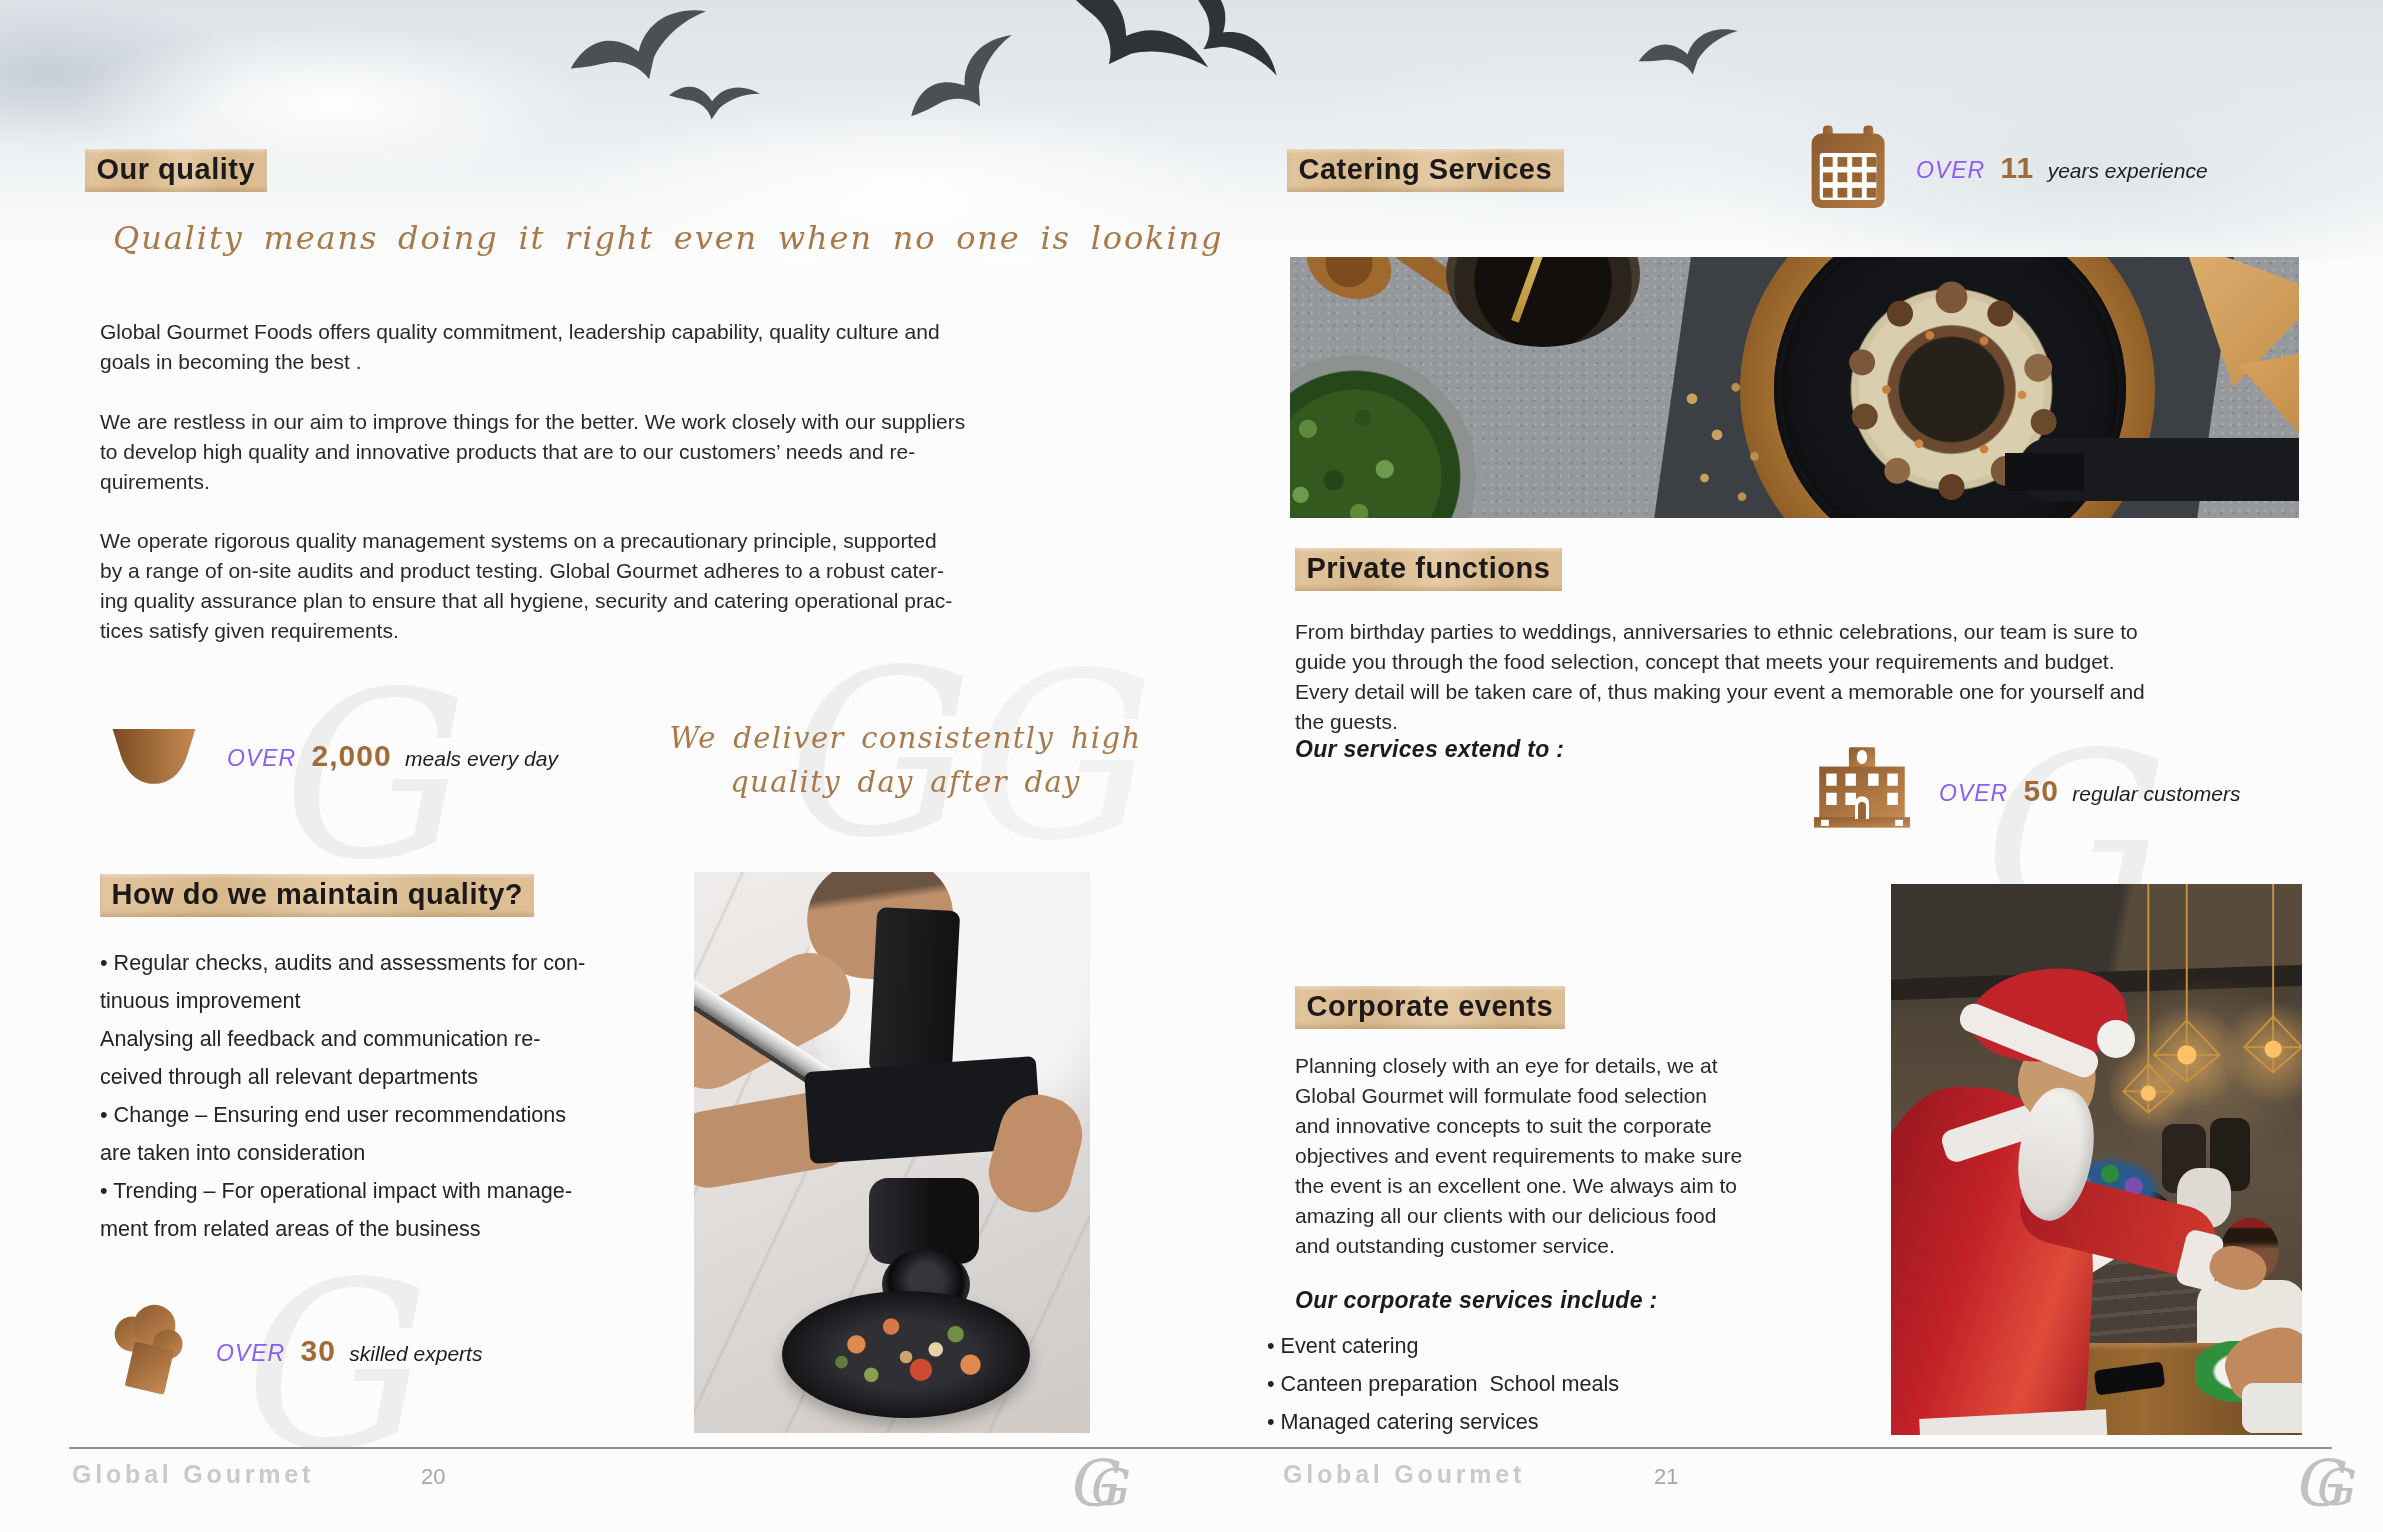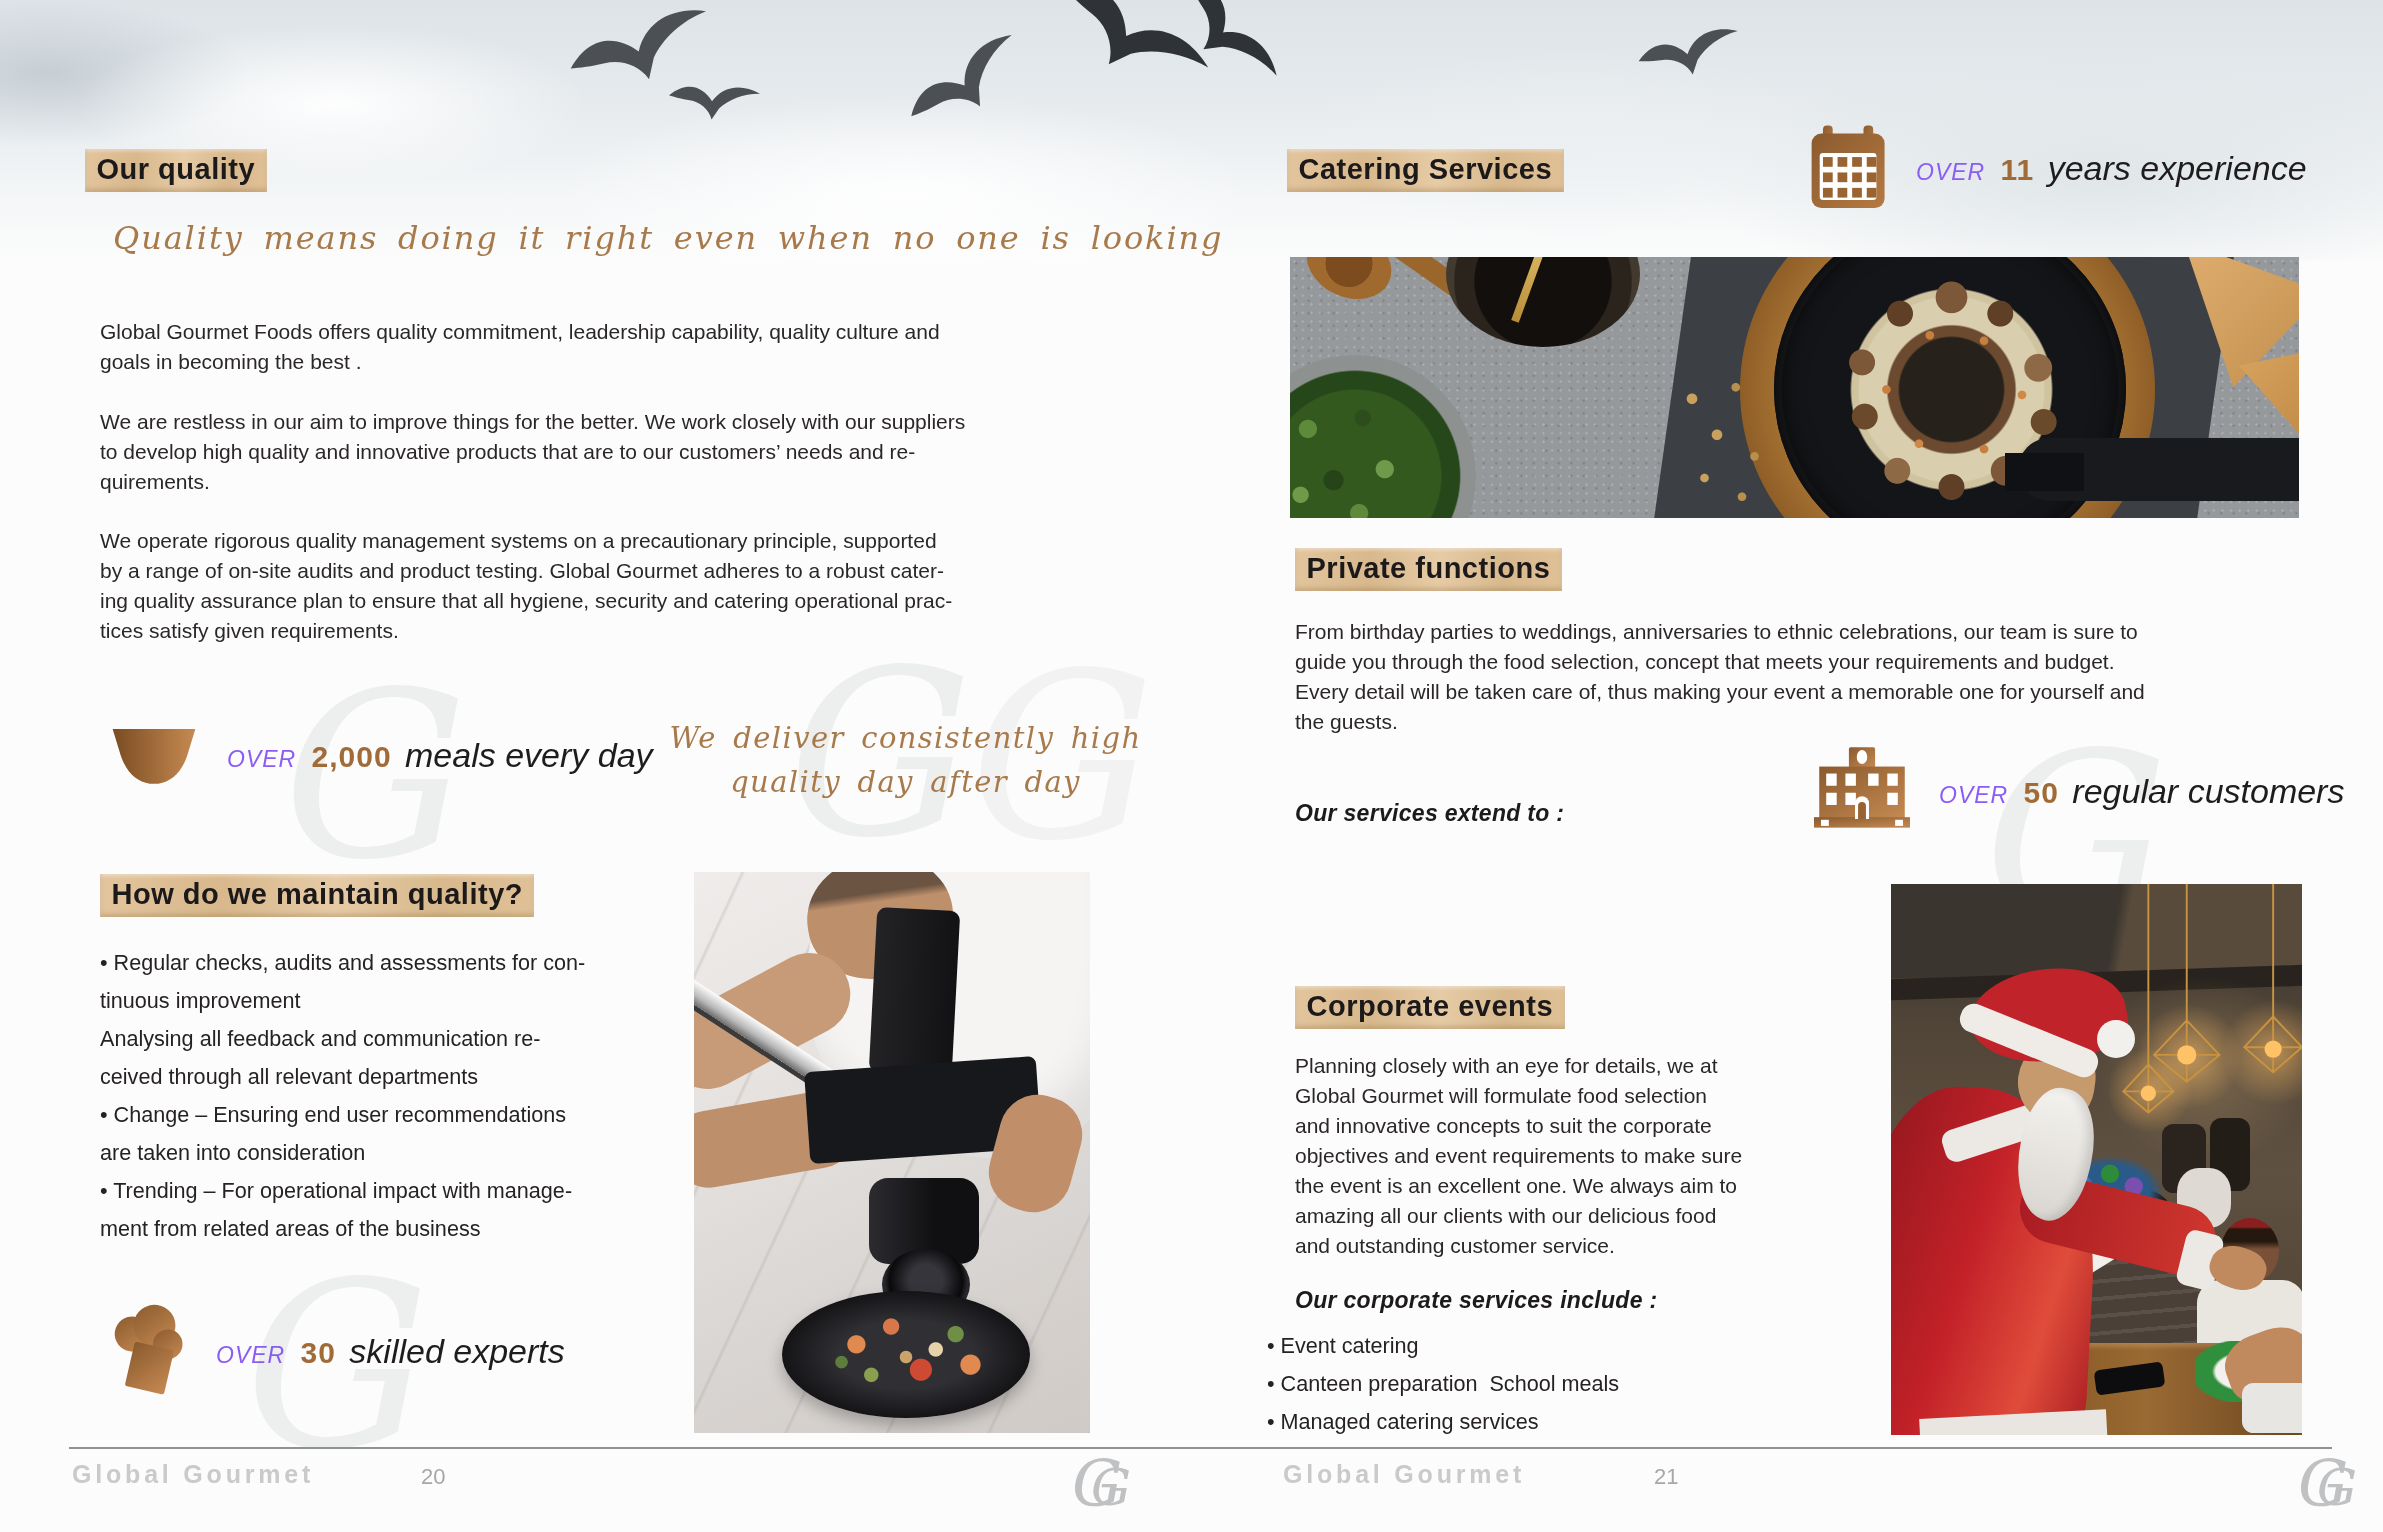--- a/index.html
+++ b/index.html
@@ -27,21 +27,21 @@
   .q1{font-size:32px;letter-spacing:1.9px;word-spacing:7.7px;white-space:nowrap;}
   .q2{font-size:29px;line-height:44px;letter-spacing:1.4px;word-spacing:5.8px;text-align:center;}
   .para{position:absolute;font-size:21px;line-height:30px;white-space:pre-line;color:#2b2728;}
   .bullets{position:absolute;font-size:21.6px;line-height:38px;white-space:pre-line;color:#262223;}
   .list-title{position:absolute;font-size:23px;font-weight:700;font-style:italic;color:#1d1a1b;letter-spacing:0.3px;}
   
   .stat-row{position:absolute;display:flex;align-items:center;}
   .stat-text{display:flex;align-items:baseline;}
   .over{font-style:italic;font-size:23px;color:#8b5cf6;letter-spacing:1px;margin-right:15.4px;}
   .stat-num{font-weight:700;font-size:30px;color:#a16b38;letter-spacing:1px;margin-right:13.4px;}
-  .stat-label{font-style:italic;font-size:34px;color:#1f1c1d;}
+  .stat-label{font-style:italic;font-size:21px;color:#1f1c1d;}
   .stat-icon{margin-right:29px;flex:none;}
   
   .wm{position:absolute;font-family:"DejaVu Serif",serif;font-style:italic;font-size:231px;line-height:1;
       color:rgba(110,114,122,.10);pointer-events:none;}
   
   .rule{position:absolute;height:1.9px;background:#8f9193;}
   .brand{position:absolute;font-weight:700;font-size:25px;letter-spacing:3.8px;color:#c9cacc;}
   .pagenum{position:absolute;font-size:22px;color:#a5a7aa;width:58px;text-align:left;}
   .mono{position:absolute;font-family:"DejaVu Serif",serif;font-style:italic;color:#bfc1c3;line-height:1;}
   .mono .g1{font-size:63px;}
@@ -366,21 +366,21 @@
     <div class="ph2-handle"></div>
     <div class="ph2-handle2"></div>
     <div class="ph2-crumbs"></div>
   </div>
 
   <div class="tape" style="left:1295px;top:548px">Private functions</div>
   <div class="para" style="left:1295px;top:617px;width:1016px">From birthday parties to weddings, anniversaries to ethnic celebrations, our team is sure to
 guide you through the food selection, concept that meets your requirements and budget.
 Every detail will be taken care of, thus making your event a memorable one for yourself and
 the guests.</div>
-  <div class="list-title" style="left:1295px;top:800px">Our services extend to :</div>
+  <div class="list-title" style="left:1295px;top:736px">Our services extend to :</div>
 
   <span class="wm" style="left:1984px;top:722px">G</span>
   <div class="stat-row" style="left:1814px;top:747px">
     <svg class="stat-icon" width="96" height="88" viewBox="0 0 110 100">
       <defs>
           <linearGradient id="br4" x1="0" y1="0" x2="1" y2="1">
         <stop offset="0" stop-color="#8a5a2e"></stop>
             <stop offset="1" stop-color="#c68a52"></stop>
           </linearGradient>
         </defs>

